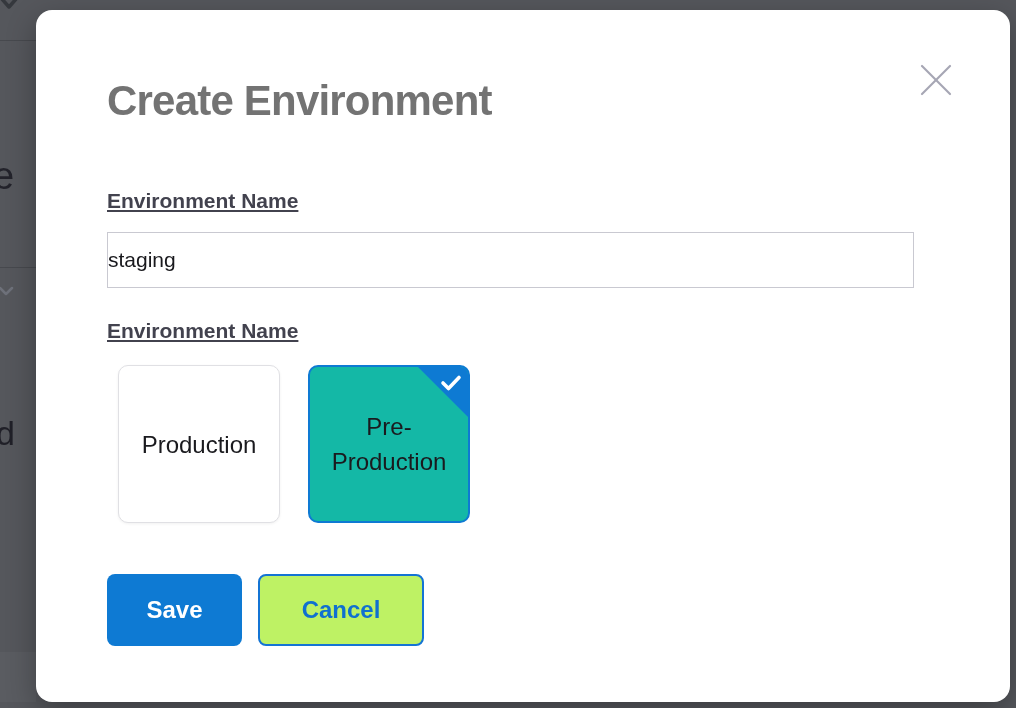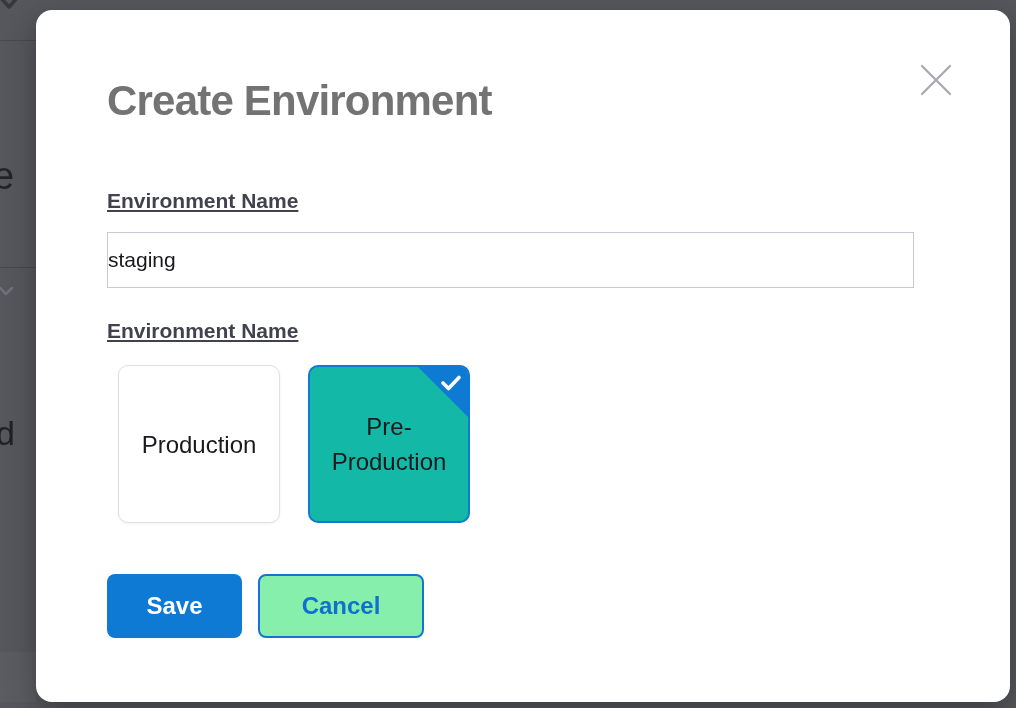--- a/index.html
+++ b/index.html
@@ -67,29 +67,29 @@
     position:absolute;top:0;right:0;width:50px;height:50px;
     background:#0e7ad3;
     -webkit-clip-path:polygon(0 0,100% 0,100% 100%);
     clip-path:polygon(0 0,100% 0,100% 100%);
   }
   .corner-check svg{position:absolute;top:7px;right:6px;}
   .actions{
     position:absolute;left:71px;top:564px;display:flex;gap:16px;
   }
   .btn{
-    box-sizing:border-box;height:64px;border-radius:8px;cursor:pointer;
+    box-sizing:border-box;height:72px;border-radius:8px;cursor:pointer;
     font-family:inherit;font-size:24px;font-weight:700;
     display:flex;align-items:center;justify-content:center;
   }
   .btn-save{
     width:135px;background:#0e7ad3;border:none;color:#ffffff;
   }
   .btn-cancel{
-    width:166px;background:#86efac;border:2px solid #1474d4;color:#1070d0;
+    width:166px;background:#bef264;border:2px solid #1474d4;color:#1070d0;
   }
 </style>
 </head>
 <body>
 
 <div class="backdrop">
   <svg class="bd-chevron-top" width="18" height="14" viewBox="0 0 18 14">
     <polyline points="2,3 9,11 16,3" fill="none" stroke="#35383d" stroke-width="3.5" stroke-linecap="round" stroke-linejoin="round"></polyline>
   </svg>
   <div class="bd-divider" style="top:40px"></div>

